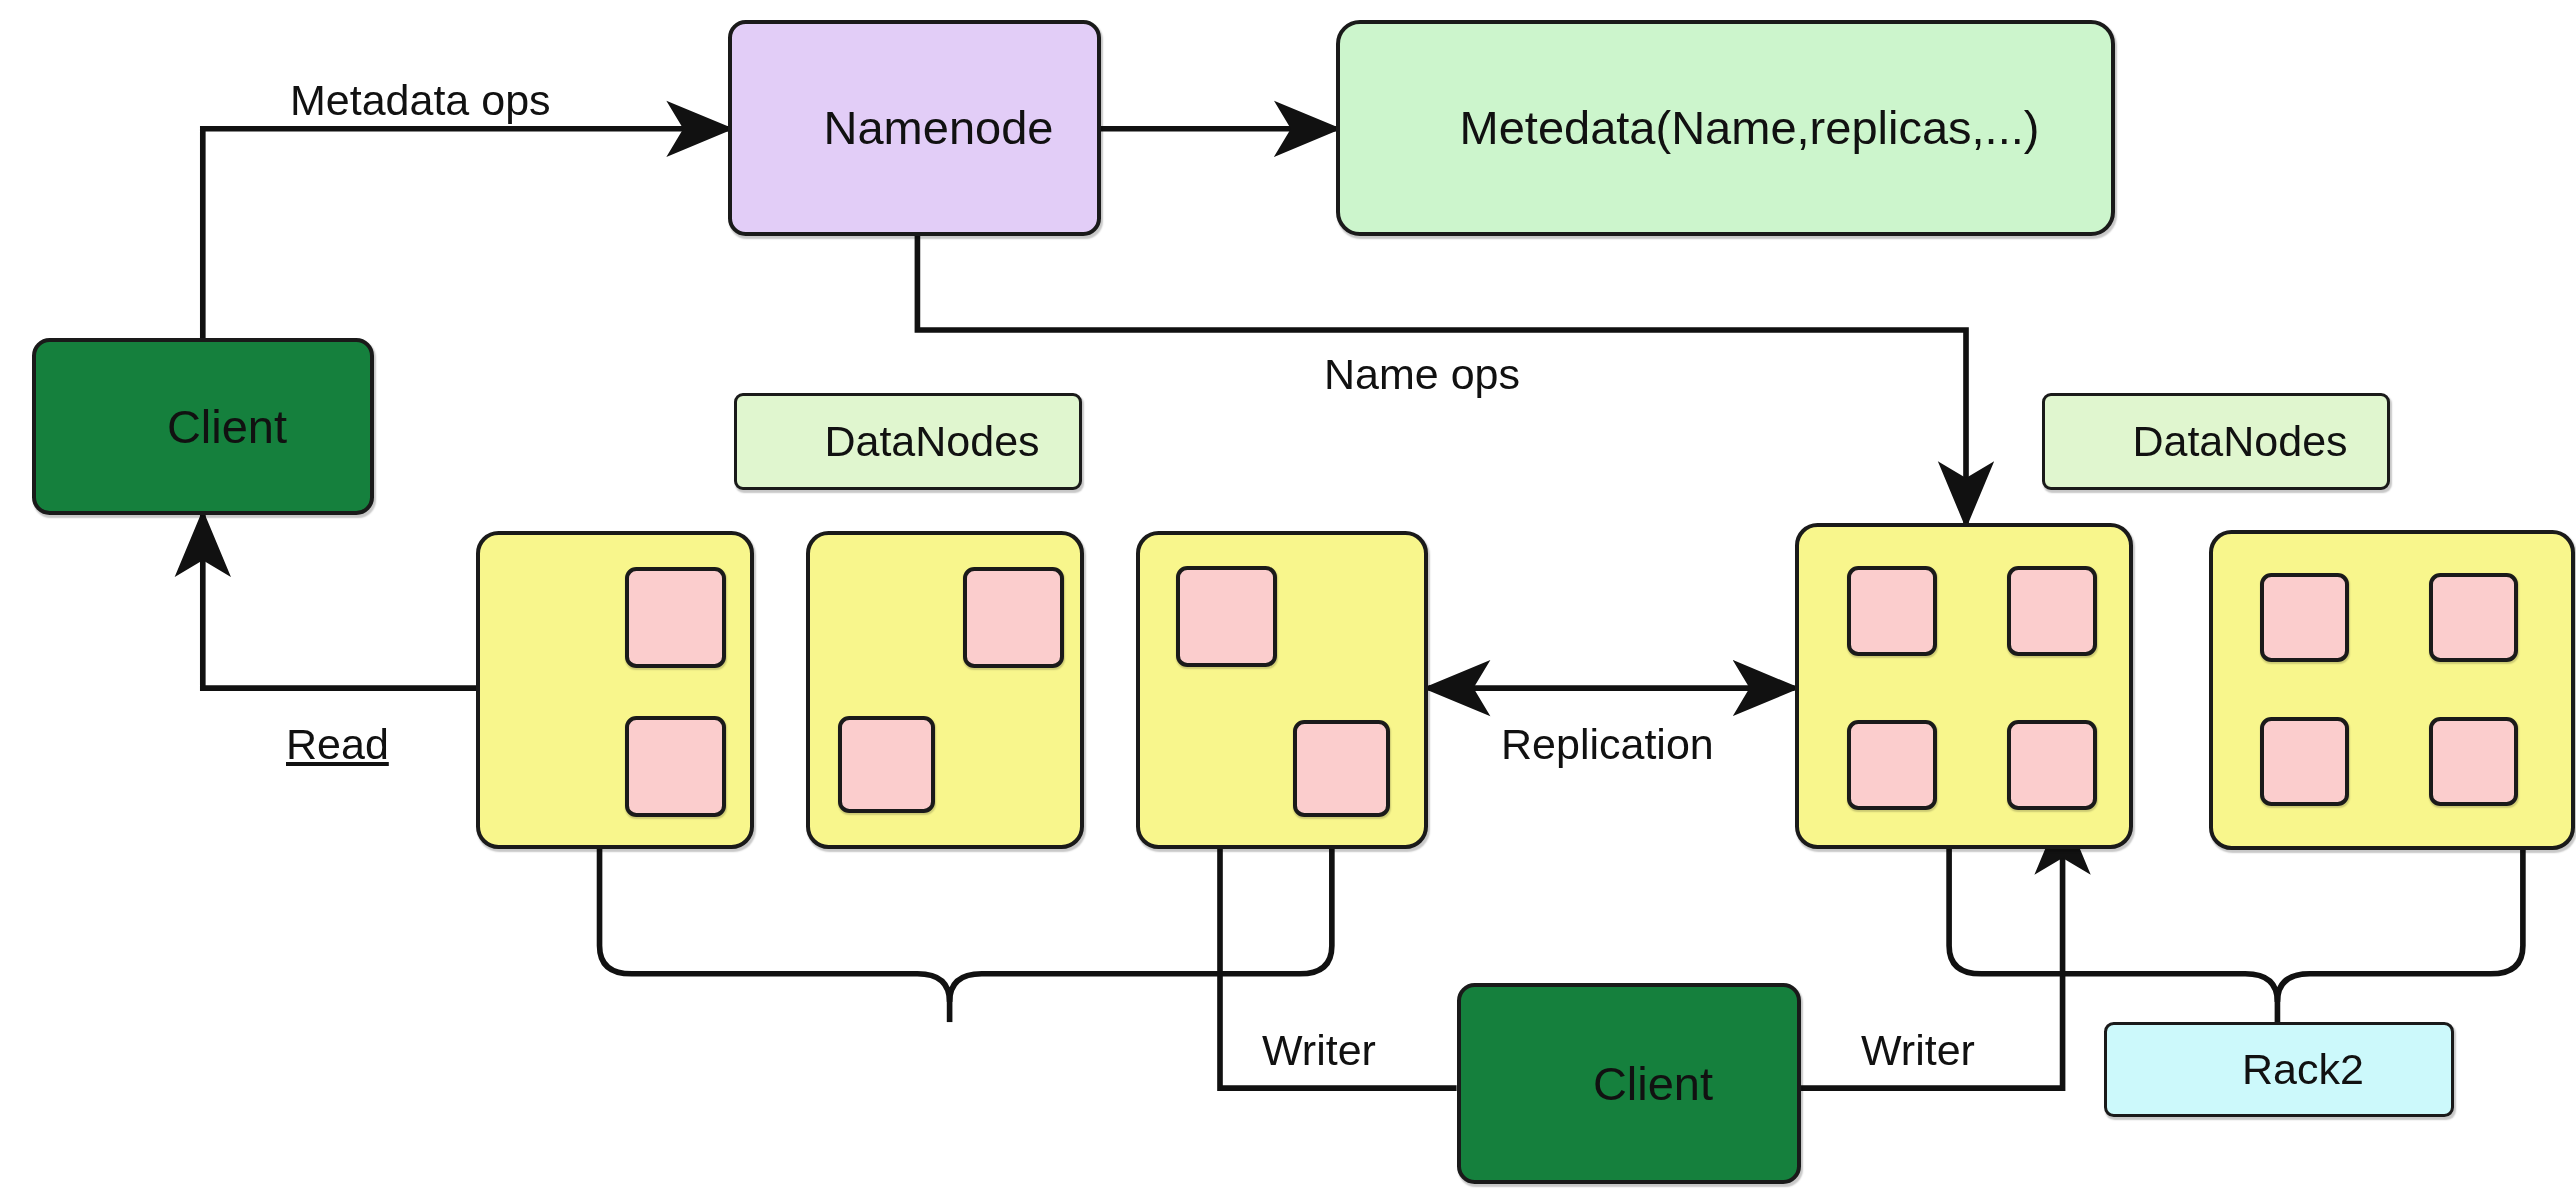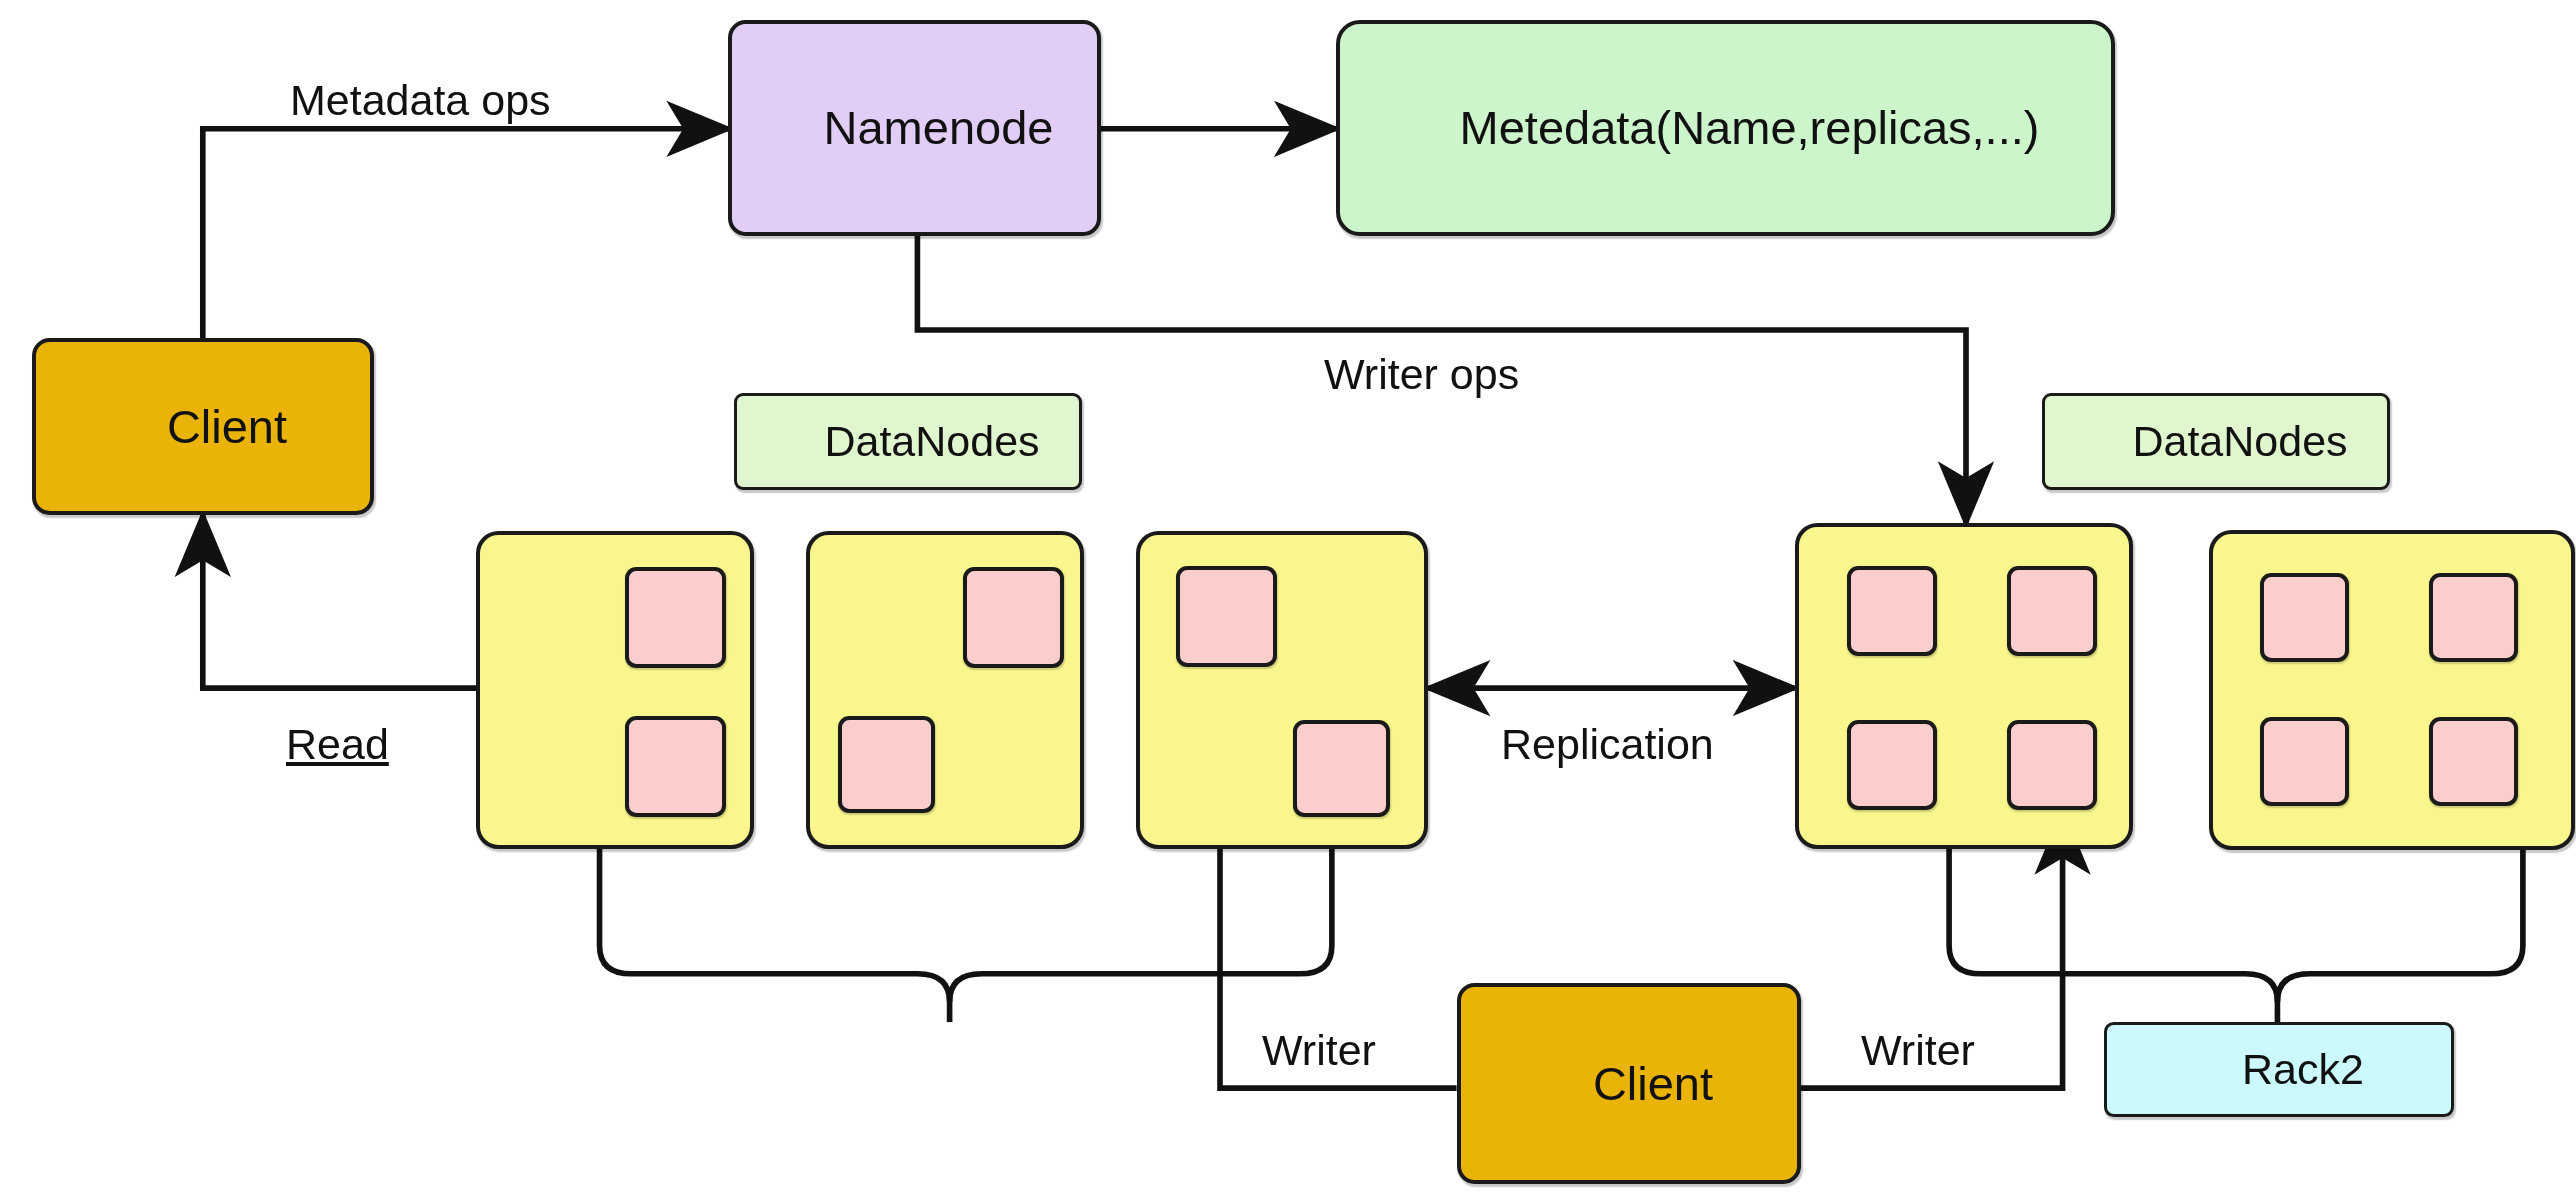--- a/index.html
+++ b/index.html
@@ -30,21 +30,21 @@
     border-radius: 17.7px;
     display: flex;
     align-items: center;
     justify-content: center;
     color: #111111;
     text-align: center;
     line-height: 1.05;
     box-shadow: 1.6px 2.4px 1.6px rgba(0,0,0,0.22);
     padding-left: 48px;
   }
-  .node-client   { background: #eab308; font-size: 47px; }
+  .node-client   { background: #15803d; font-size: 47px; }
   .node-namenode { background: #e2cdf7; font-size: 47px; }
   .node-meta     { background: #ccf5cc; font-size: 47px; }
   .node-dn-label { background: #e0f6cf; font-size: 43px; border-width: 3.2px; border-radius: 9px; }
   .node-rack     { background: #ccf9fb; font-size: 43px; border-width: 3.2px; border-radius: 9.7px; }
   .node-datanode { background: #f8f68c; border-width: 4px; border-radius: 22.5px; }
 
   .block {
     position: absolute;
     box-sizing: border-box;
     background: #fbcdcd;
@@ -153,21 +153,21 @@
   <div class="node node-client" style="left:1457px; top:983px; width:344px; height:201px;">
     <span>Client</span>
   </div>
 
   <div class="node node-rack" style="left:2104px; top:1022px; width:350px; height:95px;">
     <span>Rack2</span>
   </div>
 
   <div class="edge-label" style="left:290px; top:68px;">Metadata ops</div>
 
-  <div class="edge-label" style="left:1324px; top:342px;">Writer ops</div>
+  <div class="edge-label" style="left:1324px; top:342px;">Name ops</div>
 
   <div class="edge-label" style="left:286px; top:712px;text-decoration:underline;">Read</div>
 
   <div class="edge-label" style="left:1501px; top:712px;">Replication</div>
 
   <div class="edge-label" style="left:1262px; top:1018px;">Writer</div>
 
   <div class="edge-label" style="left:1861px; top:1018px;">Writer</div>
 
 </div>

